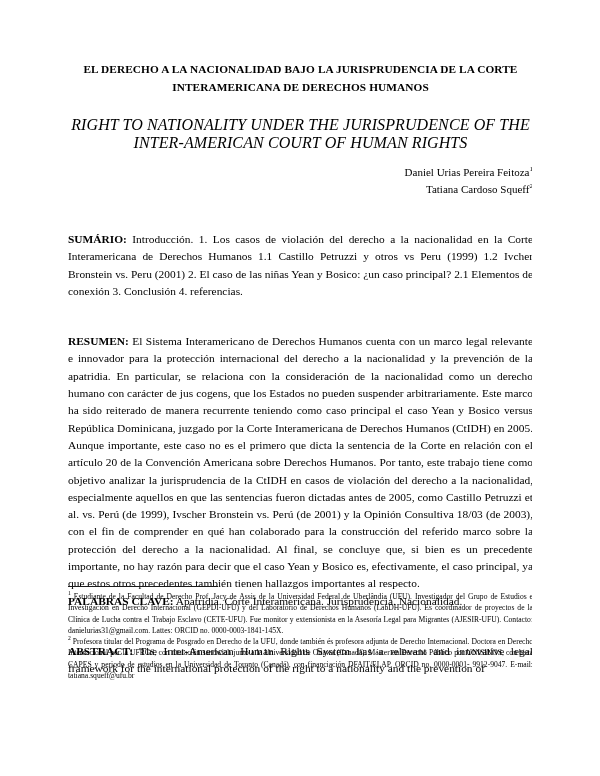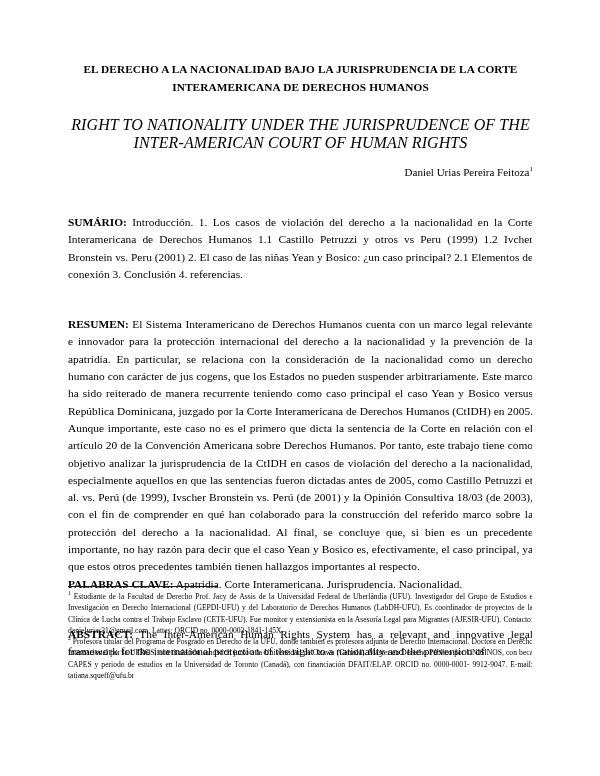--- a/index.html
+++ b/index.html
@@ -95,20 +95,23 @@
   <div class="content">
 
     <div class="title-block">EL DERECHO A LA NACIONALIDAD BAJO LA JURISPRUDENCIA DE LA CORTE INTERAMERICANA DE DERECHOS HUMANOS</div>
 
     <div class="subtitle-block">RIGHT TO NATIONALITY UNDER THE JURISPRUDENCE OF THE INTER-AMERICAN COURT OF HUMAN RIGHTS</div>
 
     <div class="authors">
       <div>
         <span>Daniel Urias Pereira Feitoza</span><sup>1</sup>
       </div>
+      <div>
+        <span>Tatiana Cardoso Squeff</span><sup>2</sup>
+      </div>
     </div>
 
     <div class="para">
       <span class="lead">SUMÁRIO:</span><span> Introducción. 1. Los casos de violación del derecho a la nacionalidad en la Corte Interamericana de Derechos Humanos 1.1 Castillo Petruzzi y otros vs Peru (1999) 1.2 Ivcher Bronstein vs. Peru (2001) 2. El caso de las niñas Yean y Bosico: ¿un caso principal? 2.1 Elementos de conexión 3. Conclusión 4. referencias.</span>
     </div>
 
     <div class="para">
       <span class="lead">RESUMEN:</span><span> El Sistema Interamericano de Derechos Humanos cuenta con un marco legal relevante e innovador para la protección internacional del derecho a la nacionalidad y la prevención de la apatridia. En particular, se relaciona con la consideración de la nacionalidad como un derecho humano con carácter de jus cogens, que los Estados no pueden suspender arbitrariamente. Este marco ha sido reiterado de manera recurrente teniendo como caso principal el caso Yean y Bosico </span><span class="it">versus</span><span> República Dominicana, juzgado por la Corte Interamericana de Derechos Humanos (CtIDH) en 2005. Aunque importante, este caso no es el primero que dicta la sentencia de la Corte en relación con el artículo 20 de la Convención Americana sobre Derechos Humanos. Por tanto, este trabajo tiene como objetivo analizar la jurisprudencia de la CtIDH en casos de violación del derecho a la nacionalidad, especialmente aquellos en que las sentencias fueron dictadas antes de 2005, como </span><span class="it">Castillo Petruzzi et al. vs. Perú</span><span> (de 1999), </span><span class="it">Ivscher Bronstein vs. Perú</span><span> (de 2001) y la </span><span class="it">Opinión Consultiva 18/03</span><span> (de 2003), con el fin de comprender en qué han colaborado para la construcción del referido marco sobre la protección del derecho a la nacionalidad. Al final, se concluye que, si bien es un precedente importante, no hay razón para decir que el caso </span><span class="it">Yean y Bosico</span><span> es, efectivamente, el caso principal, ya que estos otros precedentes también tienen hallazgos importantes al respecto.</span>
     </div>
 

